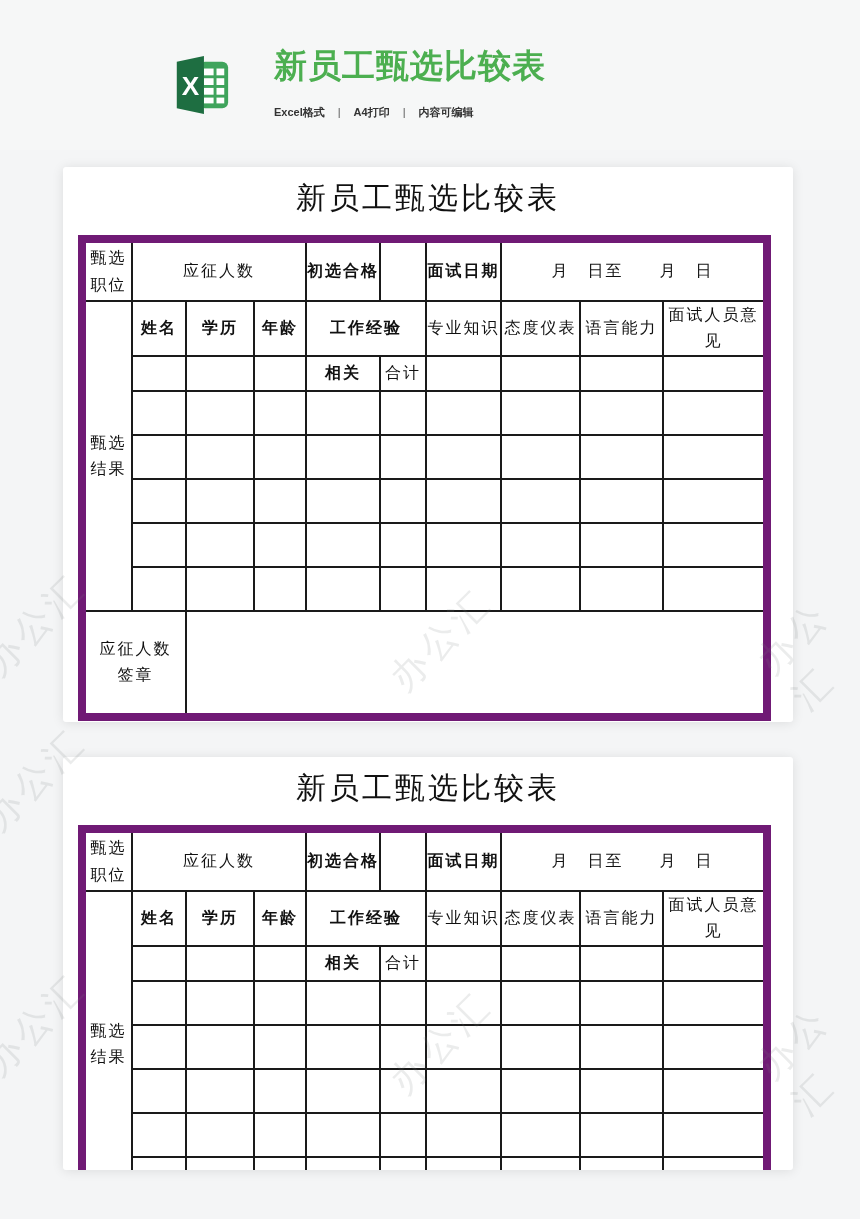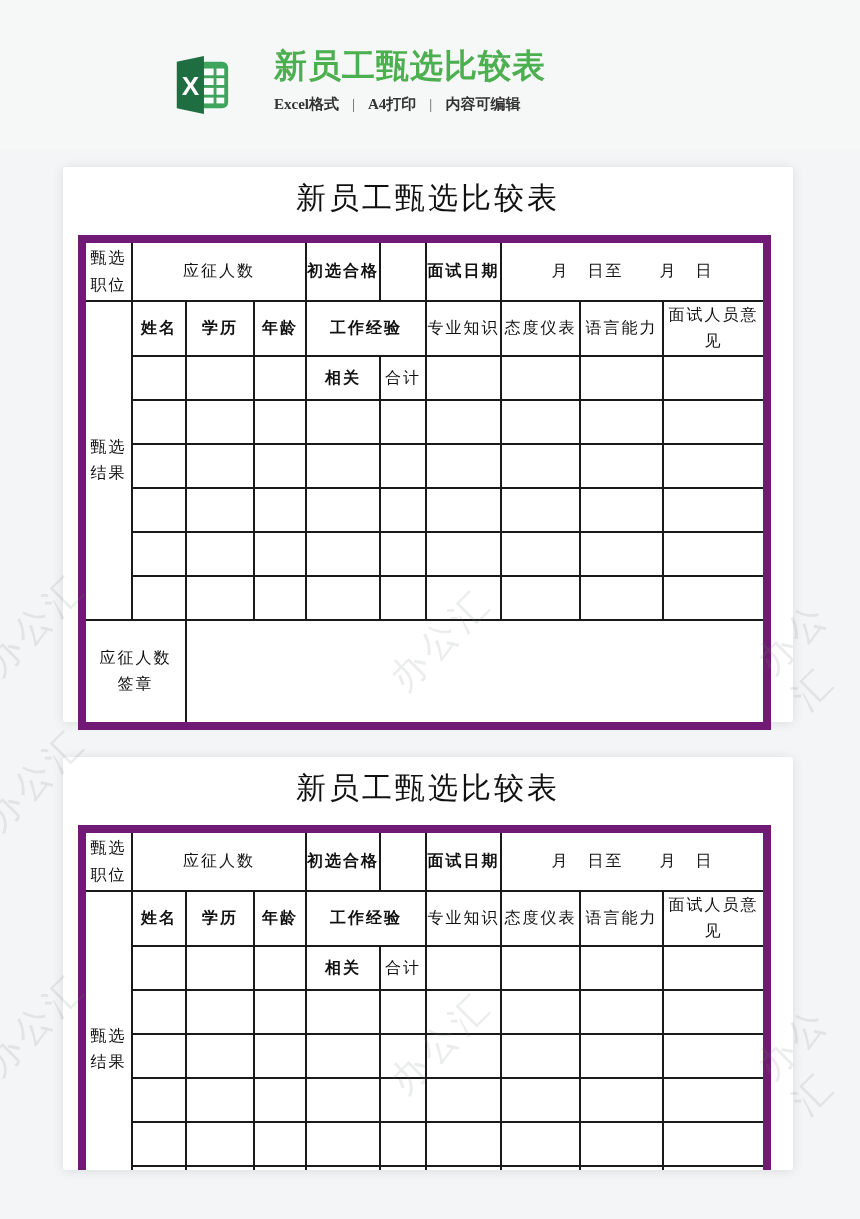--- a/index.html
+++ b/index.html
@@ -9,21 +9,21 @@
     font-family:"Liberation Sans",sans-serif;
   }
   
   .site-header{position:absolute;left:0;top:0;width:860px;height:150px;background:#f6f7f7;}
   .excel-icon{position:absolute;left:170px;top:54px;width:62px;height:62px;}
   .header-text{position:absolute;left:274px;top:48px;}
   .main-title{
     font-size:33px;font-weight:700;letter-spacing:1px;line-height:1.1;
     color:#4caf50;margin:0;
   }
-  .sub-line{margin-top:11px;font-size:15px;font-weight:700;color:#333;font-family:Liberation Serif, serif;}
+  .sub-line{margin-top:21px;font-size:11px;font-weight:700;color:#333;}
   .sub-line .divider{color:#555;margin:0 13px;font-weight:400;}
   
   .page{
     position:absolute;left:63px;width:730px;background:#ffffff;border-radius:3px;
     box-shadow:0 1px 12px rgba(0,0,0,0.10);
   }
   .page-1{top:167px;height:555px;}
   .page-2{top:757px;height:413px;overflow:hidden;}
   .sheet-title{
     text-align:center;padding-top:11px;height:36px;
@@ -31,21 +31,21 @@
   }
   table.sheet{
     border-collapse:collapse;table-layout:fixed;width:685px;margin:21px 0 0 15px;
     font-family:"Liberation Serif",serif;color:#111;border:8px solid #701a75;
   }
   table.sheet td{
     border:2px solid #1a1a1a;text-align:center;vertical-align:middle;
     font-size:16px;letter-spacing:2px;padding:0;overflow:hidden;
     white-space:pre-line;line-height:1.65;
   }
-  .rA{height:62px;} .rB{height:43px;} .rC{height:44px;} .rE{height:44px;} .rS{height:106px;}
+  .rA{height:62px;} .rB{height:43px;} .rC{height:35px;} .rE{height:44px;} .rS{height:106px;}
   .rA td{font-size:17px;}
   .wide{letter-spacing:9px;}
   .mid{letter-spacing:5px;font-weight:bold;}
   .tight{letter-spacing:0;}
   
   .wm{
     position:absolute;z-index:5;pointer-events:none;
     font-family:"Liberation Serif",serif;font-size:37px;letter-spacing:5px;
     color:rgba(120,125,128,0.15);transform:rotate(-45deg);
   }

